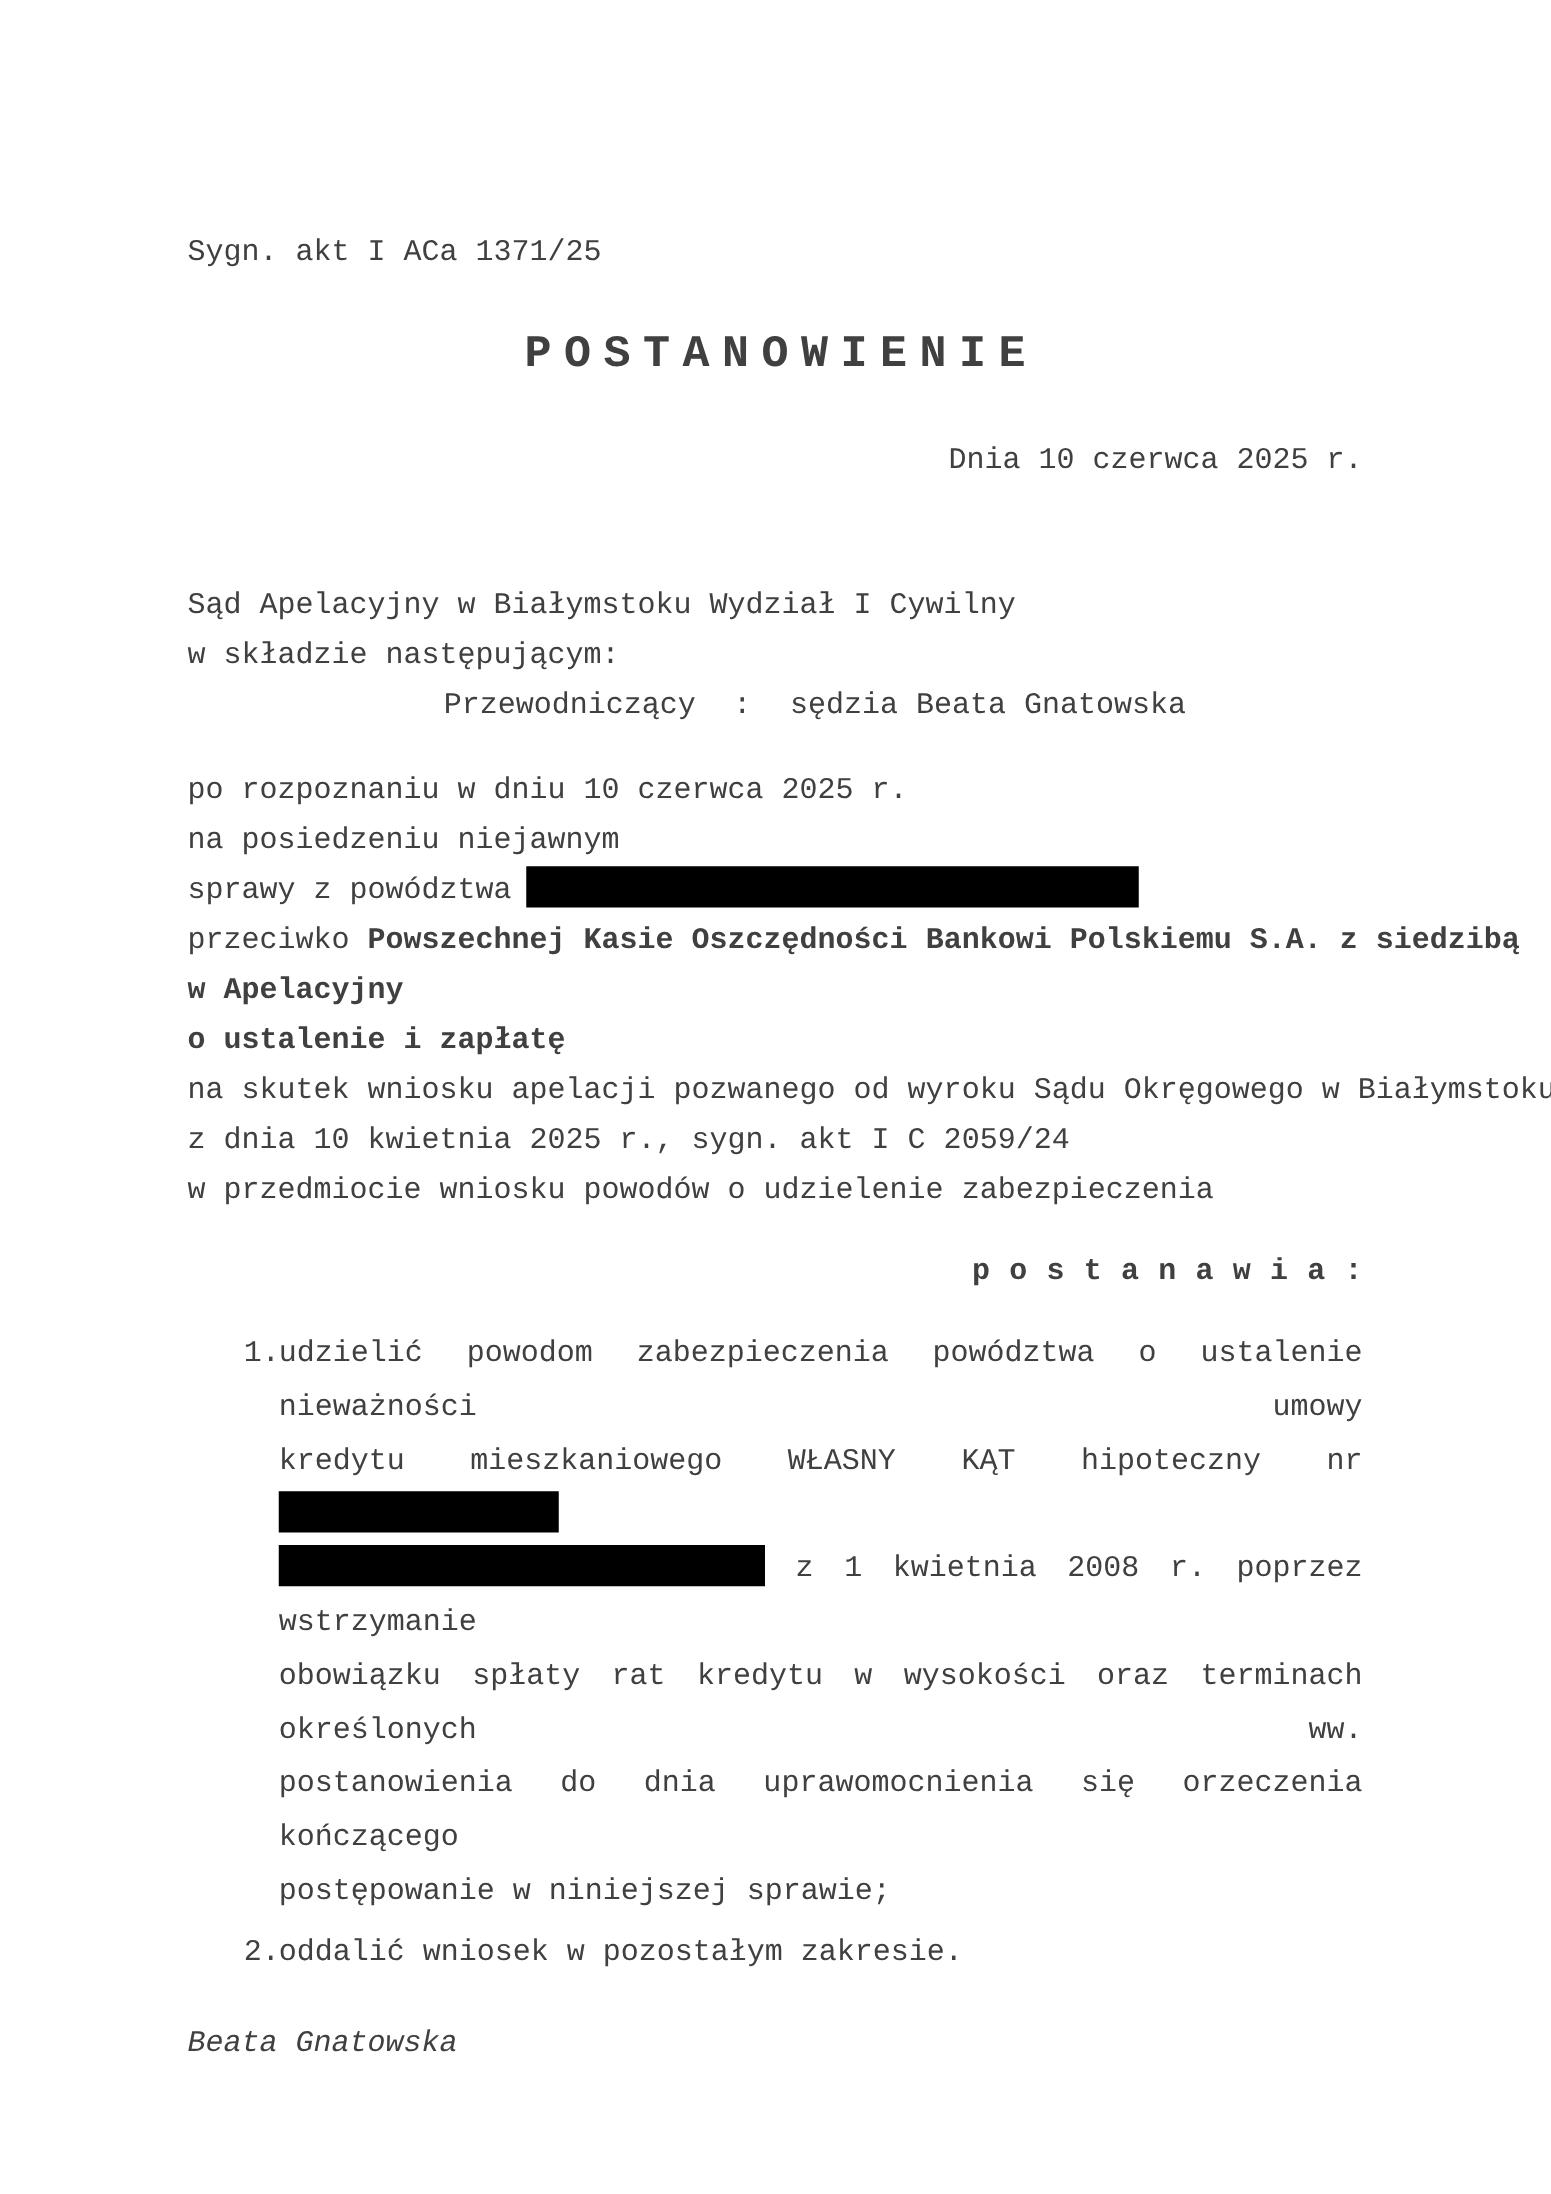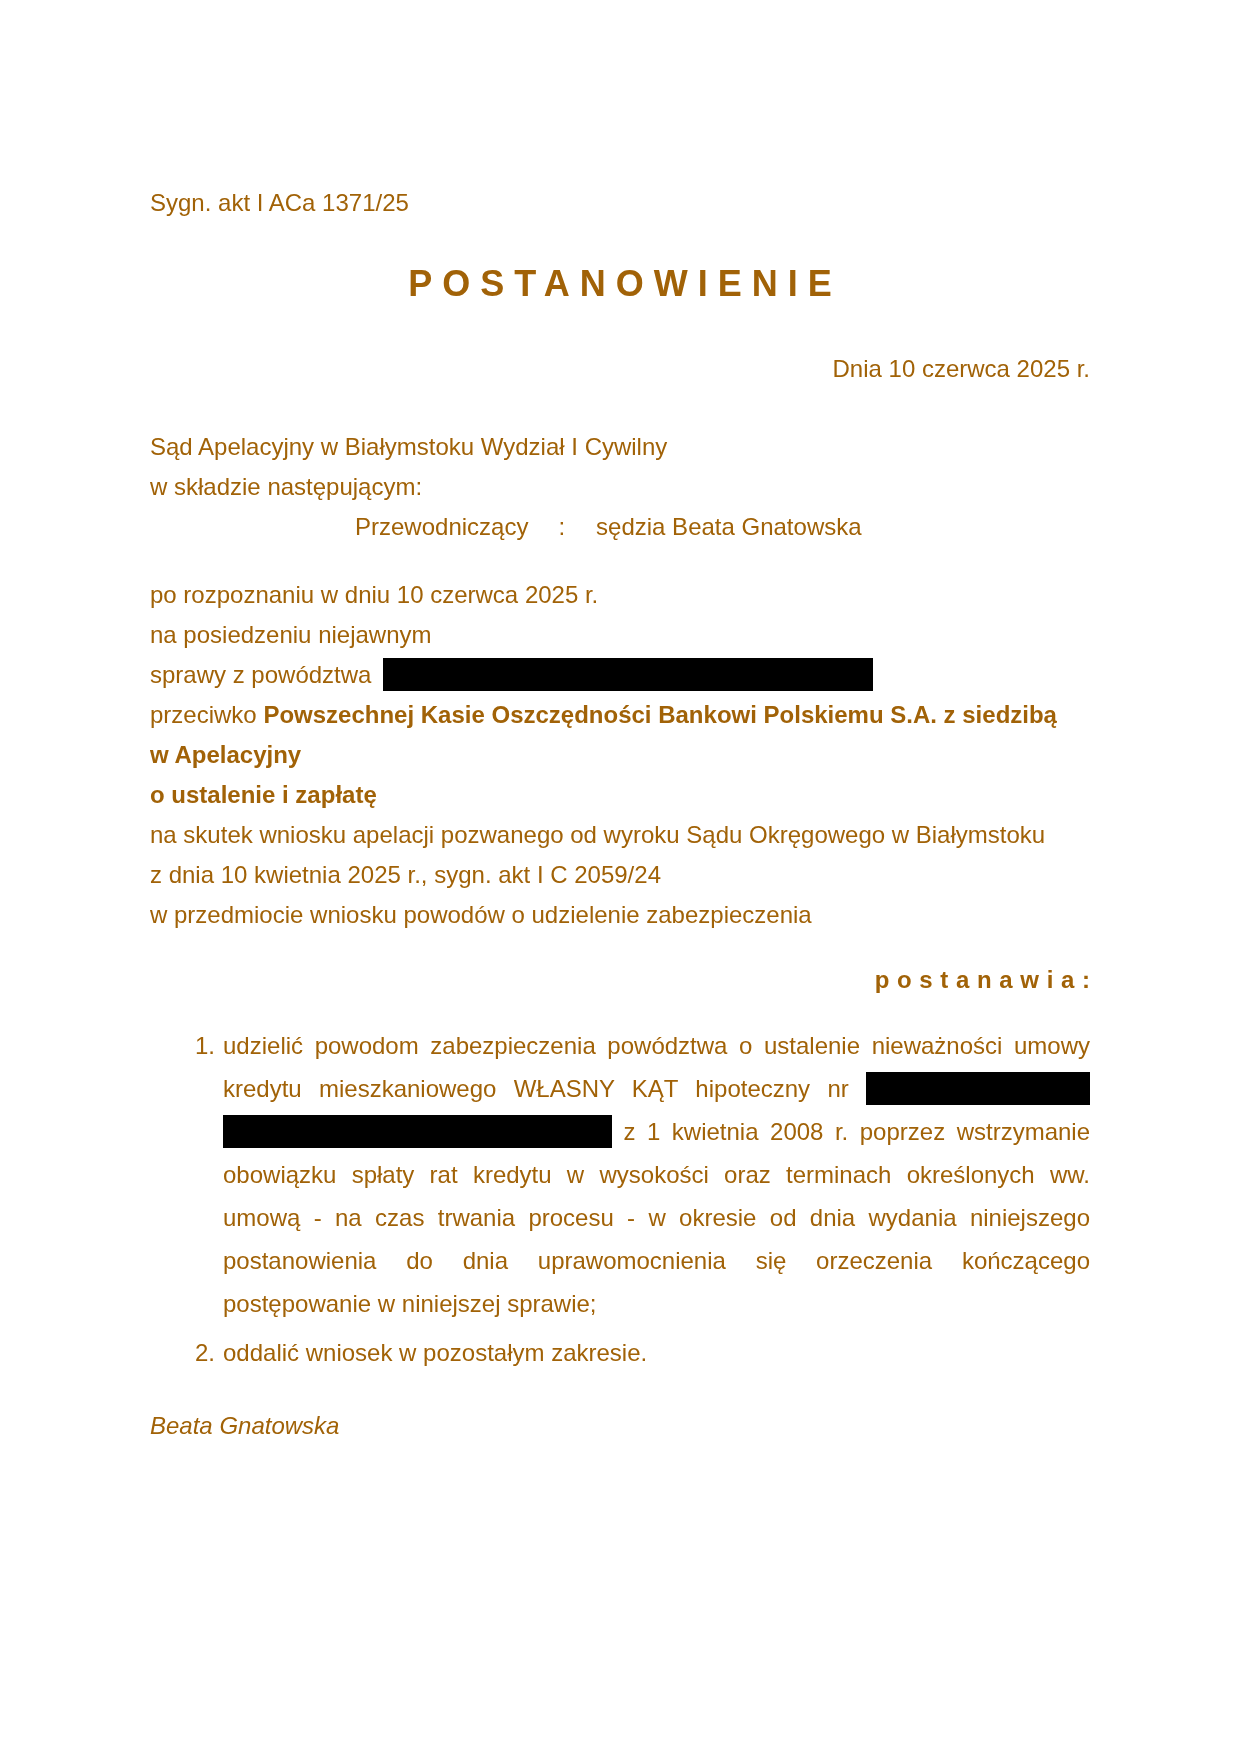--- a/index.html
+++ b/index.html
@@ -7,22 +7,22 @@
     margin: 0;
     padding: 0;
     background: #ffffff;
   }
   .page {
     position: relative;
     width: 1241px;
     min-height: 1755px;
     margin: 0;
     background: #ffffff;
-    color: #a16207;
-    font-family: Liberation Sans, sans-serif;
+    color: #404040;
+    font-family: Liberation Mono, monospace;
     font-size: 24px;
     line-height: 40px;
     padding: 183px 151px 40px 150px;
     box-sizing: border-box;
   }
   .case-number {
     text-align: left;
   }
   .doc-title {
     margin-top: 39px;
@@ -31,21 +31,21 @@
     font-size: 36px;
     line-height: 44px;
     letter-spacing: 10px;
     text-indent: 10px;
   }
   .date-line {
     margin-top: 43px;
     text-align: right;
   }
   .court-block {
-    margin-top: 38px;
+    margin-top: 76px;
   }
   .panel-line {
     padding-left: 205px;
     white-space: nowrap;
   }
   .panel-colon {
     display: inline-block;
     margin: 0 31px 0 30px;
   }
   .recitals {
@@ -134,21 +134,20 @@
   <div class="ruling-heading">p o s t a n a w i a :</div>
 
   <div class="rulings">
 
     <div class="ruling-item">
       <span class="ruling-number">1.</span>
       <div class="jline">udzielić powodom zabezpieczenia powództwa o ustalenie nieważności umowy</div>
       <div class="jline"><span>kredytu mieszkaniowego WŁASNY KĄT hipoteczny nr</span> <span class="redaction bar-contract-a"></span></div>
       <div class="jline"><span class="redaction bar-contract-b"></span> <span>z 1 kwietnia 2008 r. poprzez wstrzymanie</span></div>
       <div class="jline">obowiązku spłaty rat kredytu w wysokości oraz terminach określonych ww.</div>
-      <div class="jline">umową - na czas trwania procesu - w okresie od dnia wydania niniejszego</div>
       <div class="jline">postanowienia do dnia uprawomocnienia się orzeczenia kończącego</div>
       <div class="jline last-line">postępowanie w niniejszej sprawie;</div>
     </div>
 
     <div class="ruling-item">
       <span class="ruling-number">2.</span>
       <div>oddalić wniosek w pozostałym zakresie.</div>
     </div>
 
   </div>

